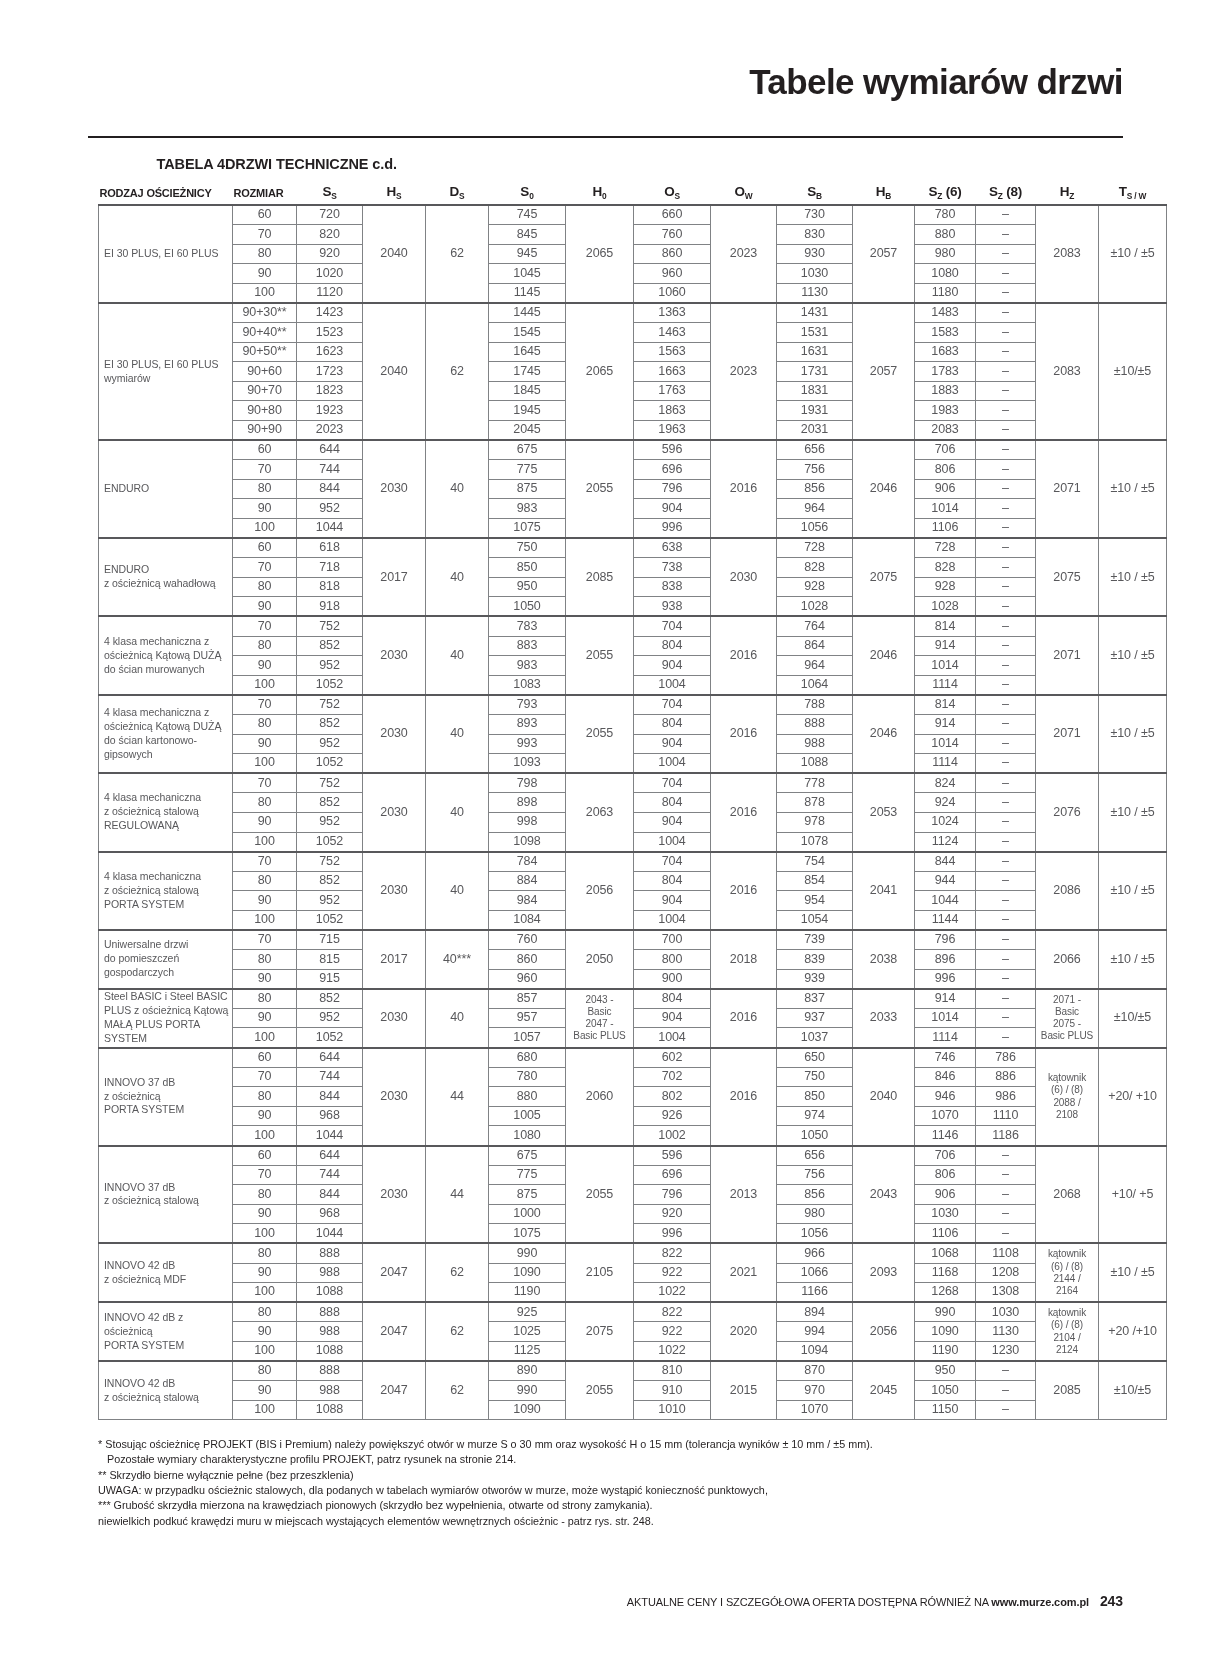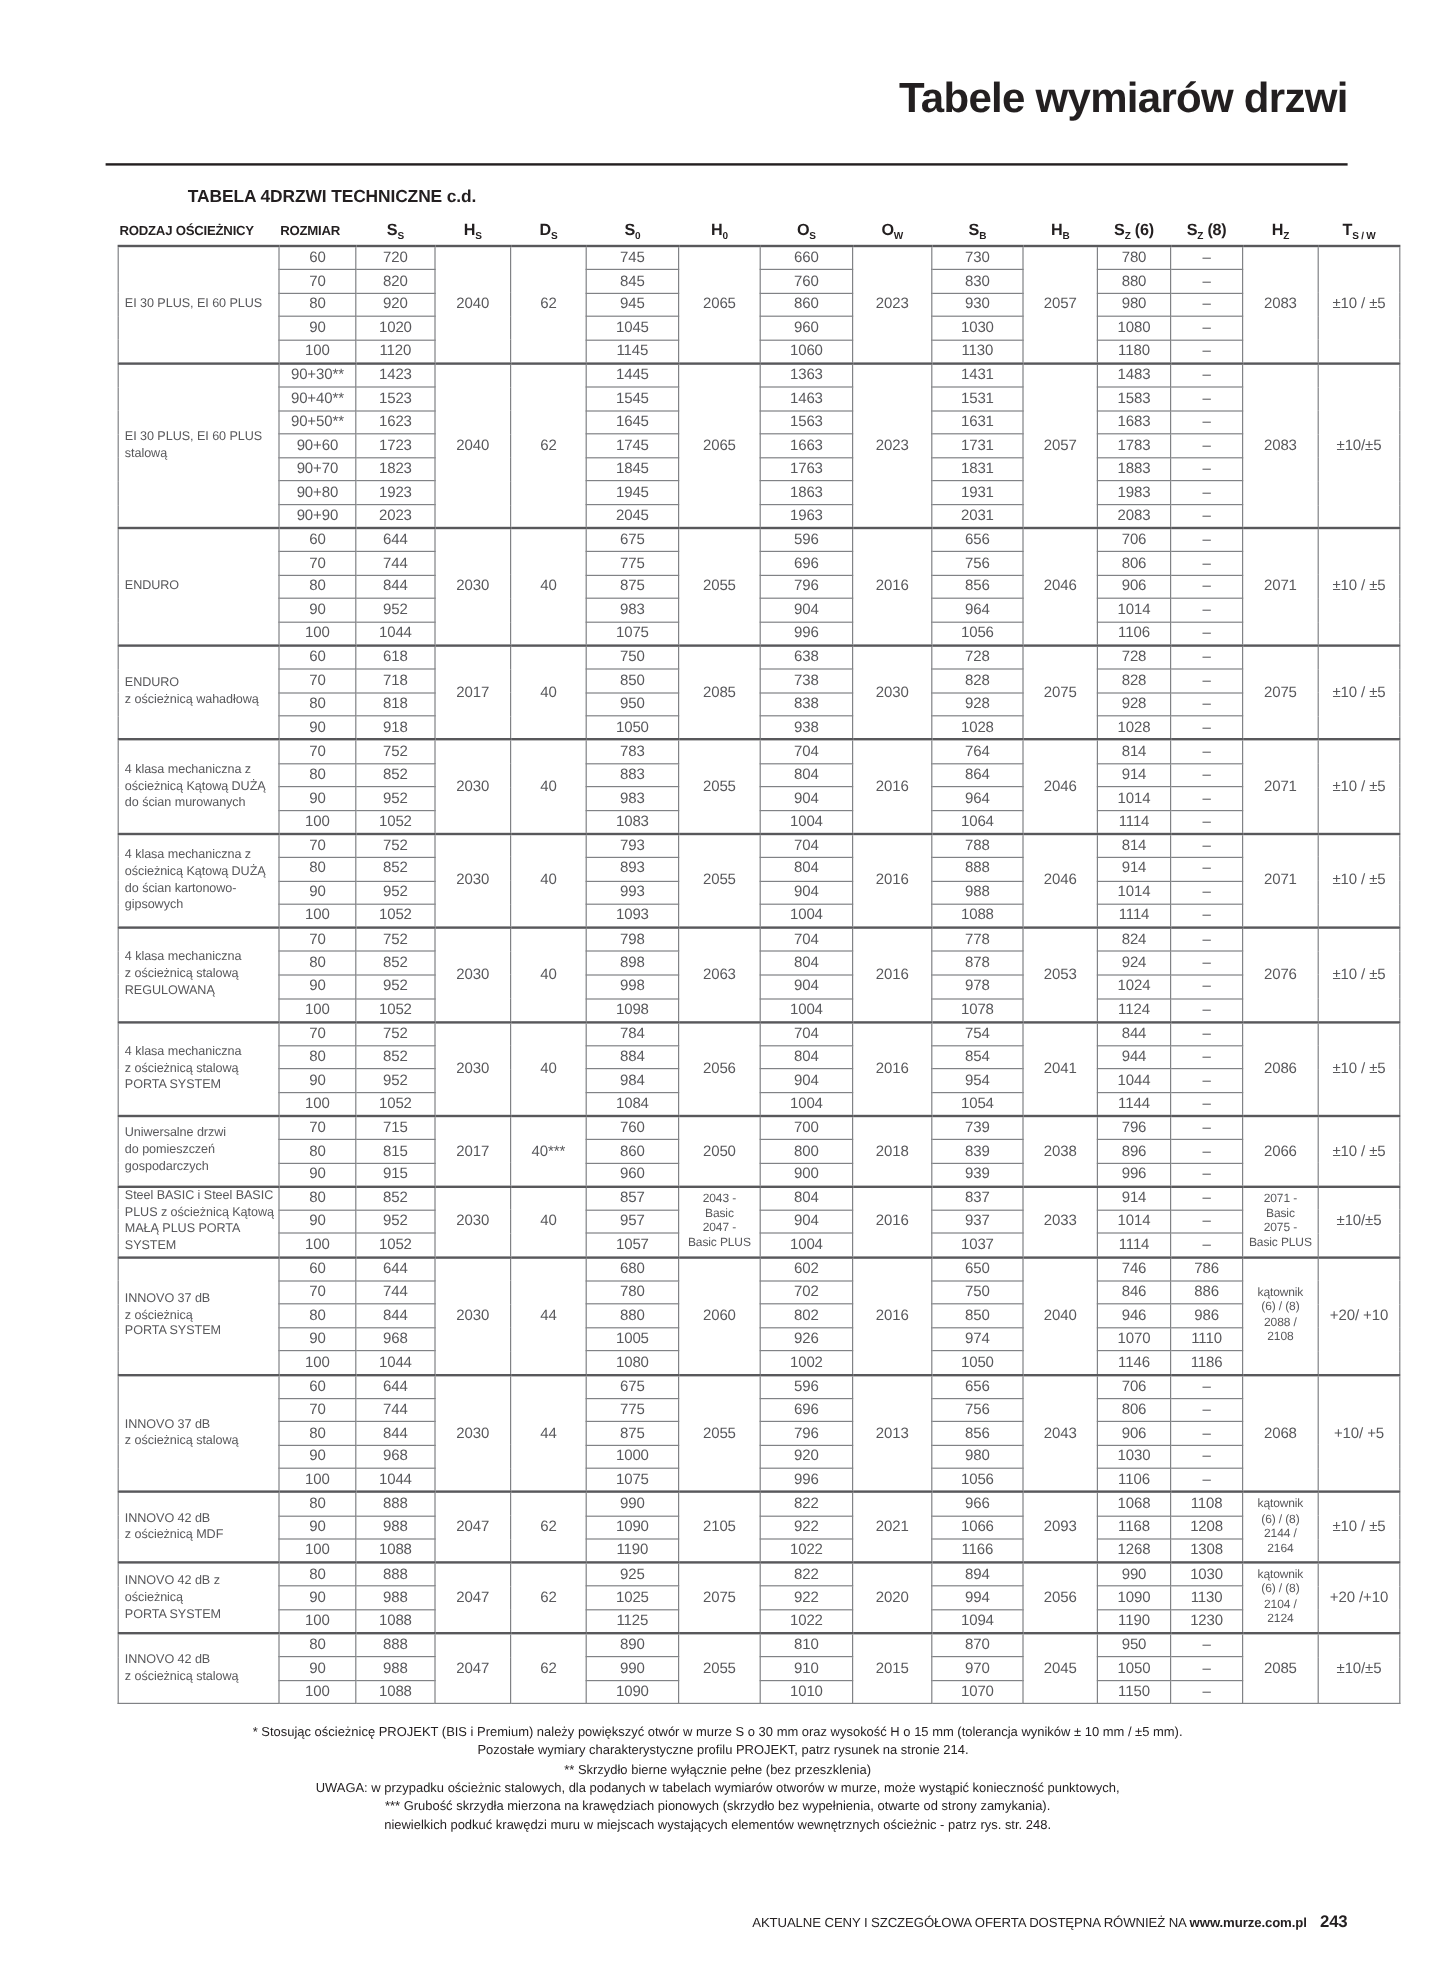--- a/index.html
+++ b/index.html
@@ -110,21 +110,21 @@
   table.dims tr.group-top > td { border-top: 2px solid #58585b; }
 
   .footnotes {
     position: absolute;
     left: 98px; top: 1437px;
     width: 1000px;
     font-size: 10.8px;
     line-height: 1.42;
     color: #231f20;
   }
-  .footnotes p { margin: 0; text-align: center; }
+  .footnotes p { margin: 0; }
   .footnotes .ind { padding-left: 9px; }
 
   .footer {
     position: absolute;
     right: 88px; bottom: 46px;
     font-size: 11px;
     color: #231f20;
     letter-spacing: -0.1px;
   }
   .footer .url { font-weight: bold; }
@@ -230,21 +230,21 @@
             <td>1120</td>
             <td>1145</td>
             <td>1060</td>
             <td>1130</td>
             <td>1180</td>
             <td>–</td>
           </tr>
           <tr class="group-top">
             <td class="name" rowspan="7">
               <span style="display: block;">EI 30 PLUS, EI 60 PLUS</span>
-              <span style="display: block;">stalową</span>
+              <span style="display: block;">wymiarów</span>
             </td>
             <td>90+30**</td>
             <td>1423</td>
             <td rowspan="7">2040</td>
             <td rowspan="7">62</td>
             <td>1445</td>
             <td rowspan="7">2065</td>
             <td>1363</td>
             <td rowspan="7">2023</td>
             <td>1431</td>

